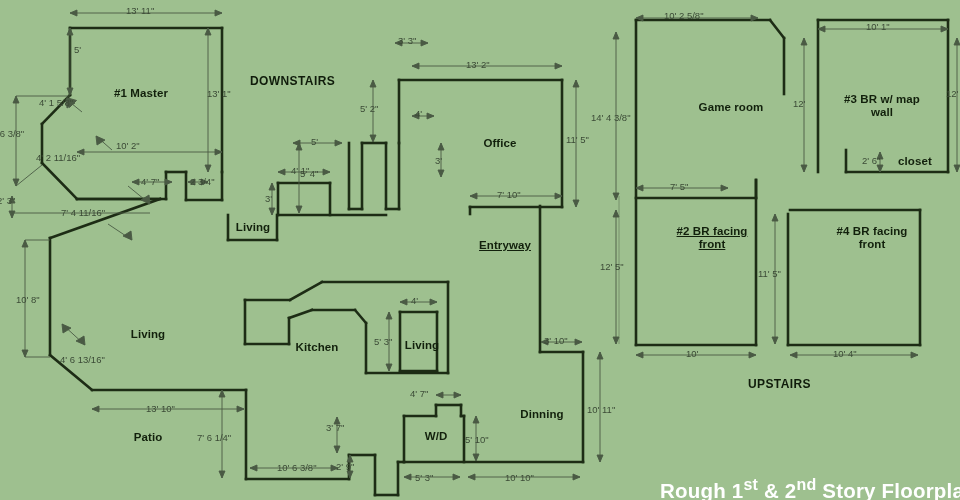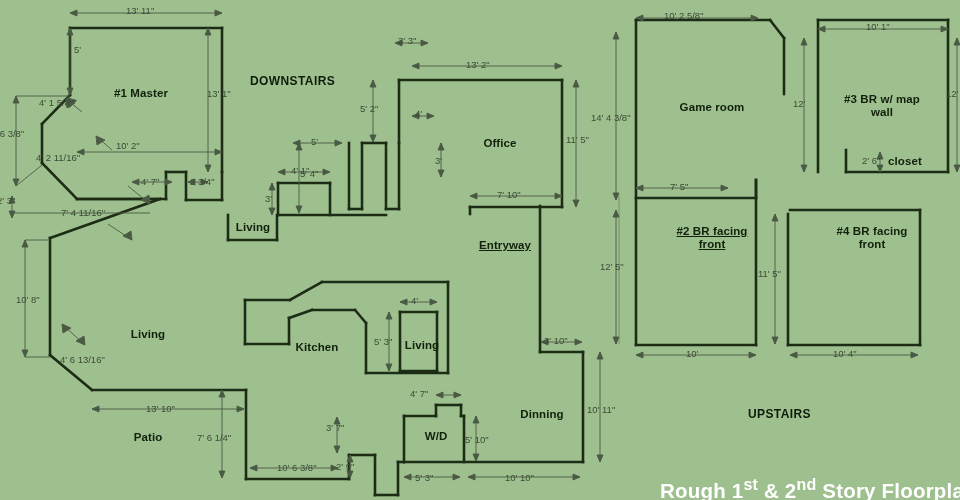--- a/index.html
+++ b/index.html
@@ -371,36 +371,36 @@
       <path d="M150,204 l-1,-9 -8,5 z"></path>
       <line x1="62" y1="324" x2="85" y2="345"></line>
       <path d="M62,324 l1,9 8,-5 z"></path>
       <path d="M85,345 l-1,-9 -8,5 z"></path>
       <line x1="108" y1="224" x2="132" y2="240"></line>
       <path d="M132,240 l-1,-9 -8,5 z"></path>
     </g>
   </svg>
 
   <div class="section-label" style="left:250px;top:74px;">DOWNSTAIRS</div>
-  <div class="section-label" style="left:748px;top:377px;margin-top:30px;">UPSTAIRS</div>
+  <div class="section-label" style="left:748px;top:377px;">UPSTAIRS</div>
 
   <div class="room-label" style="left:86px;top:87px;width:110px;">#1 Master</div>
   <div class="room-label" style="left:226px;top:221px;width:54px;">Living</div>
   <div class="room-label" style="left:455px;top:137px;width:90px;">Office</div>
   <div class="room-label" style="left:455px;top:239px;width:100px;text-decoration:underline;">Entryway</div>
   <div class="room-label" style="left:108px;top:328px;width:80px;">Living</div>
   <div class="room-label" style="left:280px;top:341px;width:74px;">Kitchen</div>
   <div class="room-label" style="left:396px;top:339px;width:52px;">Living</div>
   <div class="room-label" style="left:118px;top:431px;width:60px;">Patio</div>
   <div class="room-label" style="left:408px;top:430px;width:56px;">W/D</div>
   <div class="room-label" style="left:506px;top:408px;width:72px;">Dinning</div>
-  <div class="room-label" style="left:652px;top:101px;width:120px;text-align:center;">Game room</div>
+  <div class="room-label" style="left:671px;top:101px;width:120px;text-align:center;">Game room</div>
   <div class="room-label" style="left:818px;top:93px;width:128px;">#3 BR w/ map
 wall</div>
-  <div class="room-label" style="left:888px;top:155px;width:54px;text-align:left;">closet</div>
+  <div class="room-label" style="left:888px;top:155px;width:54px;text-align:center;">closet</div>
   <div class="room-label" style="left:650px;top:225px;width:124px;text-decoration:underline;">#2 BR facing
 front</div>
   <div class="room-label" style="left:810px;top:225px;width:124px;">#4 BR facing
 front</div>
 
   <div class="dim" style="left:126px;top:5px;">13' 11"</div>
   <div class="dim" style="left:74px;top:44px;">5'</div>
   <div class="dim" style="left:39px;top:97px;">4' 1 5/8"</div>
   <div class="dim" style="left:-10px;top:128px;">4' 6 3/8"</div>
   <div class="dim" style="left:36px;top:152px;">4' 2 11/16"</div>

